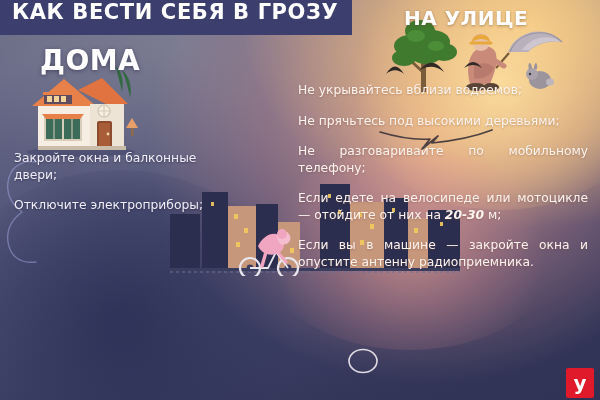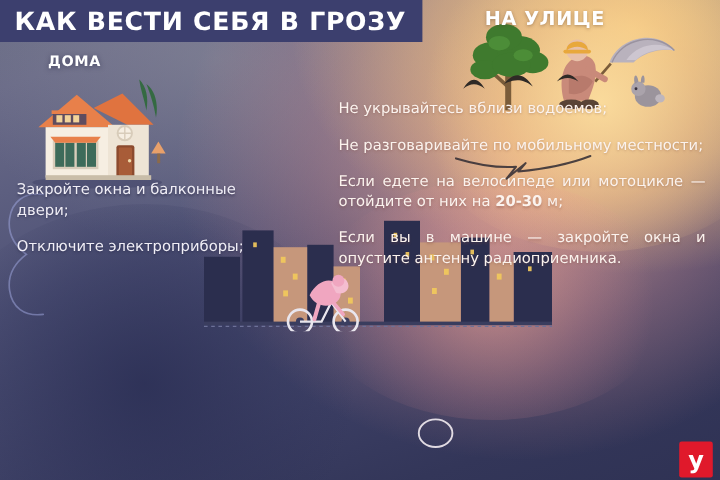--- a/index.html
+++ b/index.html
@@ -21,35 +21,35 @@
   #sunglow{right:-60px;top:-40px;width:320px;height:250px;
     background:radial-gradient(circle,rgba(255,225,160,.85) 0%,rgba(252,205,140,.45) 40%,rgba(250,180,140,0) 72%);}
   #lowglow{right:40px;top:150px;width:300px;height:200px;
     background:radial-gradient(circle,rgba(255,170,150,.45) 0%,rgba(240,150,150,.18) 45%,rgba(200,130,150,0) 75%);}
   #leftdark{left:-60px;bottom:-70px;width:360px;height:300px;
     background:radial-gradient(circle,rgba(40,44,82,.75) 0%,rgba(44,48,86,.35) 45%,rgba(46,50,88,0) 75%);}
 
   
   #titlebar{
     position:absolute;left:0;top:0;width:352px;height:35px;
-    background:#3c3f6e;display:flex;align-items:center;
+    background:#3c3f6e;display:flex;
   }
   #titlebar .txt{
     color:#ffffff;font-weight:bold;font-size:21px;letter-spacing:.6px;
     padding-left:12px;white-space:nowrap;
     font-family:"DejaVu Sans","Liberation Sans",sans-serif;
   }
   #subtitle-street{
     position:absolute;left:404px;top:6px;
-    color:#ffffff;font-weight:bold;font-size:16px;letter-spacing:.5px;
+    color:#ffffff;font-weight:bold;font-size:20px;letter-spacing:.5px;
     text-shadow:0 1px 3px rgba(90,60,40,.45);white-space:nowrap;z-index:6;
   }
   #subtitle-home{
     position:absolute;left:40px;top:44px;
-    color:#ffffff;font-weight:bold;font-size:12px;letter-spacing:.5px;
+    color:#ffffff;font-weight:bold;font-size:28px;letter-spacing:.5px;
     text-shadow:0 1px 4px rgba(40,40,70,.6);white-space:nowrap;z-index:6;
   }
 
   
   svg.art{position:absolute;pointer-events:none;}
   #art-house{left:18px;top:66px;}
   #art-tree{left:386px;top:16px;}
   #art-person{left:452px;top:22px;}
   #art-city{left:170px;top:176px;}
   #art-birds{left:380px;top:60px;}
@@ -59,24 +59,24 @@
   #col-left{left:14px;top:150px;width:228px;}
   #col-right{left:282px;top:82px;width:306px;}
 
   .item{
     color:#f0eef6;font-size:12.3px;line-height:16.5px;
     margin-bottom:14px;
     text-shadow:0 1px 2px rgba(30,30,60,.55);
   }
   #col-right .item{
     text-align:justify;text-align-last:left;
-    color:#fbf3ee;text-shadow:0 1px 2px rgba(120,70,60,.35);
+    color:#fbf3ee;text-shadow:0 1px 2px rgba(120,70,60,.35);margin-left:16px;
   }
   #col-right .item:last-child,#col-left .item:last-child{margin-bottom:0;}
-  .item b{font-weight:bold;}
+  .item b{font-weight:bold;font-style:italic;}
 
   
   #anno-bracket{position:absolute;left:2px;top:160px;z-index:4;}
   #anno-bolt{position:absolute;left:378px;top:127px;z-index:6;}
   #anno-circle{position:absolute;left:346px;top:348px;z-index:6;}
 
   
   #logo{
     position:absolute;right:6px;bottom:2px;width:28px;height:30px;
     background:#e0192b;border-radius:2px;z-index:8;
@@ -245,21 +245,22 @@
   <div id="subtitle-street">НА УЛИЦЕ</div>
   <div id="subtitle-home">ДОМА</div>
 
   <div class="col" id="col-left">
     <div class="item">Закройте окна и балконные двери;</div>
     <div class="item">Отключите электроприборы;</div>
   </div>
 
   <div class="col" id="col-right">
     <div class="item">Не укрывайтесь вблизи водоемов;</div>
-    <div class="item">Не разговаривайте по мобильному местности;</div>
+    <div class="item">Не прячьтесь под высокими деревьями;</div>
+    <div class="item">Не разговаривайте по мобильному телефону;</div>
     <div class="item"><span>Если едете на велосипеде или мотоцикле — отойдите от них на </span><b>20-30</b><span> м;</span></div>
     <div class="item"><span>Если вы </span><span>в</span><span> машине — закройте окна и опустите антенну радиоприемника.</span></div>
   </div>
 
   <div id="logo">
     <span>у</span>
   </div>
 
 </div>
 

